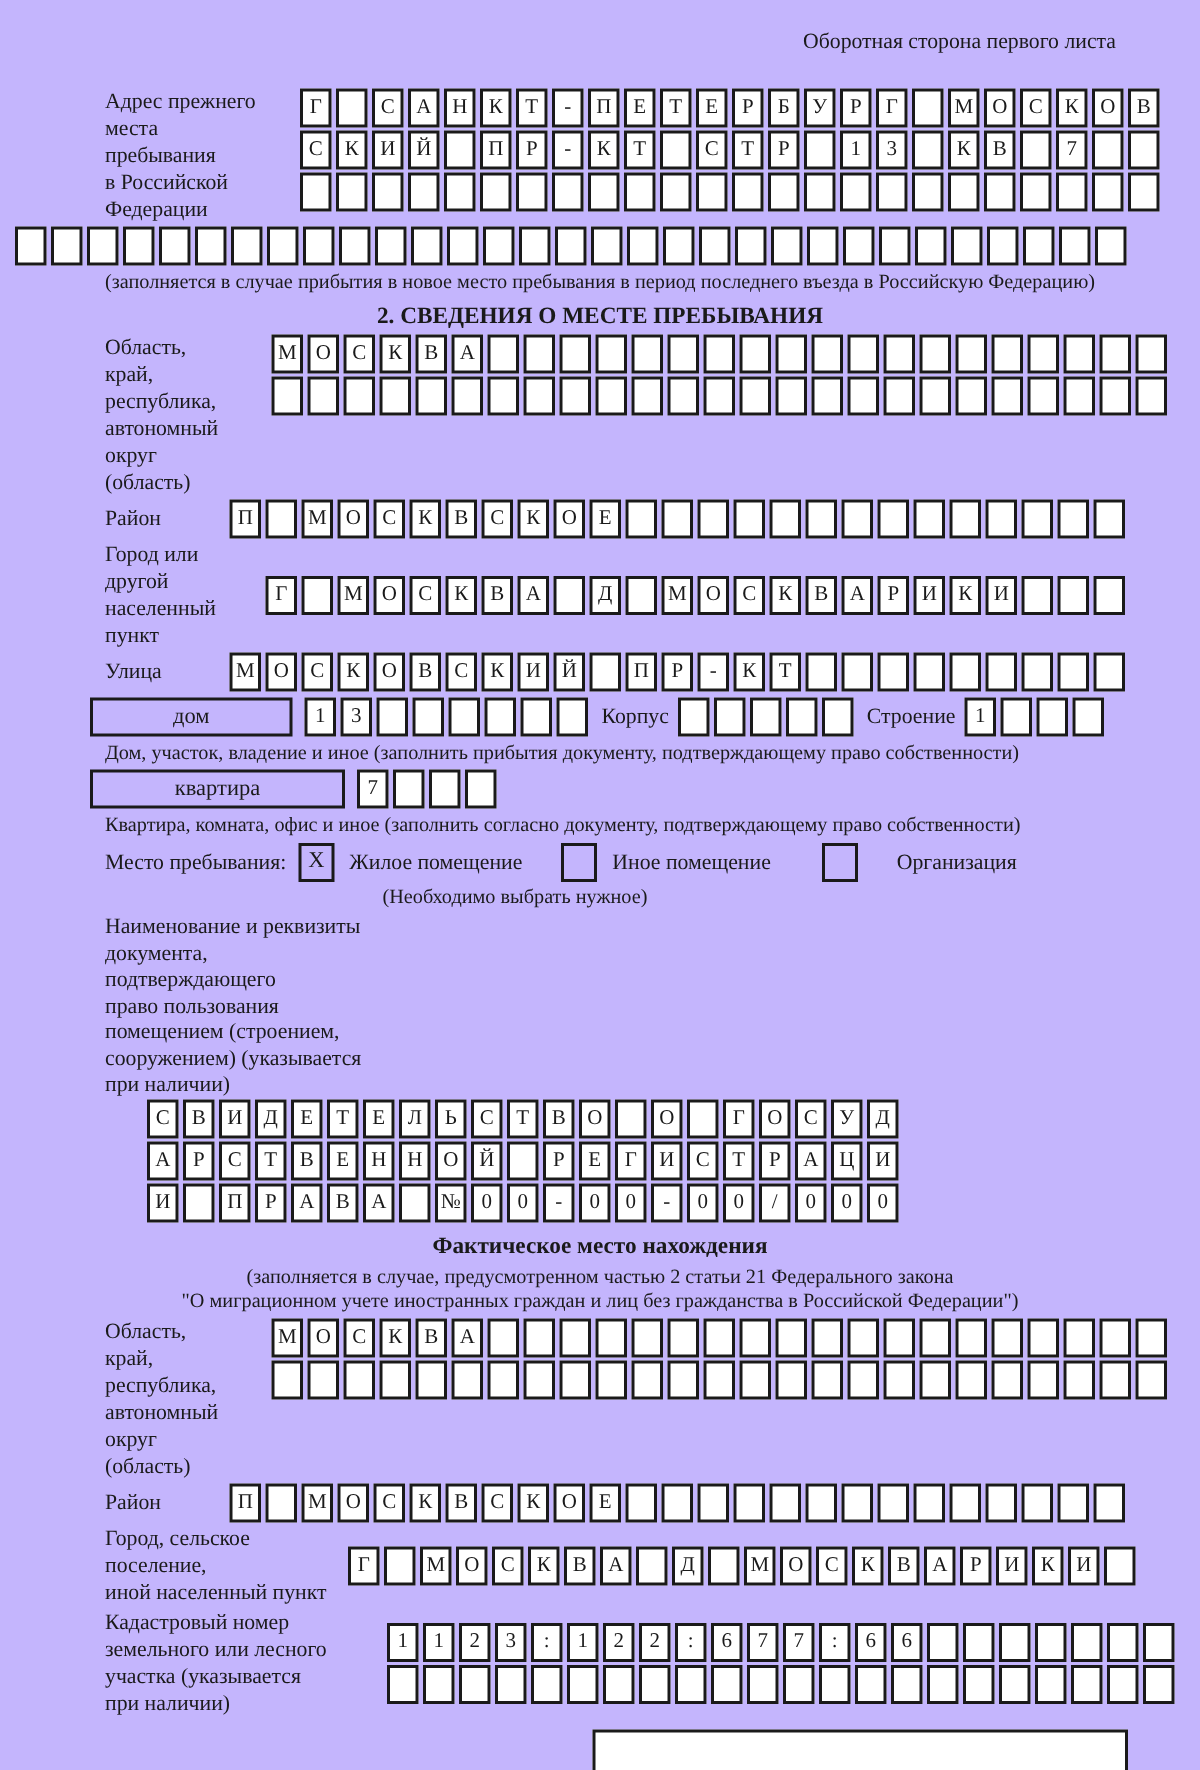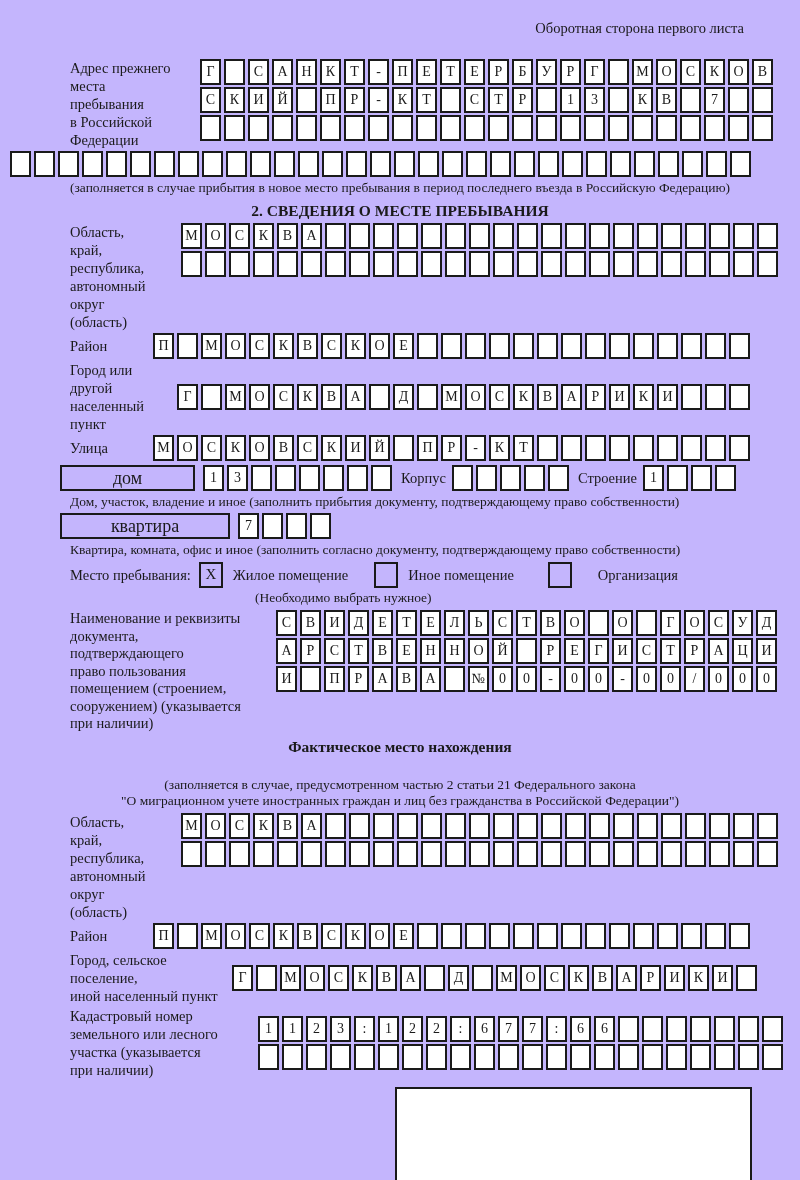--- a/index.html
+++ b/index.html
@@ -50,46 +50,46 @@
   .w160 { width: 160px; }
   .w178 { width: 178px; }
 
   .district-row { margin: 2px 0 0 70px; }
   .city-row { margin: 2px 0 0 70px; min-height: 36px; }
   .street-row { margin: 2px 0 0 70px; }
 
   .house-row { margin: 4px 0 0 60px; align-items: center; }
   .big-box {
     width: 135px; height: 26px; border: 2px solid #1a1a1a;
-    text-align: center; font-size: 18px; line-height: 22px;
+    text-align: center; font-size: 15px; line-height: 22px;
     flex-shrink: 0; margin-right: 8px;
   }
   .big-box.wide { width: 170px; }
   .inline-label { font-size: 14.5px; margin: 0 6px; flex-shrink: 0; }
   .caption-left { margin: 3px 0 0 70px; }
 
   .apt-row { margin: 3px 0 0 60px; align-items: center; }
 
   .stay-row { margin: 4px 0 0 70px; display: flex; align-items: center; }
   .stay-row .inline-label { margin: 0; }
   .checkbox {
     display: inline-block; width: 24px; height: 26px;
     border: 2px solid #1a1a1a; text-align: center;
     font-size: 15px; line-height: 21px; flex-shrink: 0;
     margin: 0 10px 0 8px;
   }
   .checkbox.cb2 { margin-left: 26px; }
   .checkbox.cb3 { margin-left: 34px; margin-right: 26px; }
   .hint { margin: 2px 0 0 255px; }
 
-  .doc-block { margin: 4px 0 0 70px; }
+  .doc-block { margin: 4px 0 0 70px; flex-direction: column; }
   .doc-label { line-height: 17.5px; }
 
   .fact-title { text-align: center; font-weight: bold; font-size: 15.5px; margin-top: 5px; }
-  .fact-note { margin-top: 21px; }
+  .fact-note { margin-top: 3px; }
 
   .fact-region { margin: 4px 0 0 70px; }
   .fact-district { margin: 2px 0 0 70px; }
   .fact-city { margin: 2px 0 0 70px; min-height: 36px; }
   .cadastral { margin: 2px 0 0 70px; }
   .cadastral .col { padding-top: 9px; }
 
   .stamp-box {
     margin: 8px 0 0 395px; width: 357px; height: 175px;
     border: 2px solid #1a1a1a; background: #fff;

